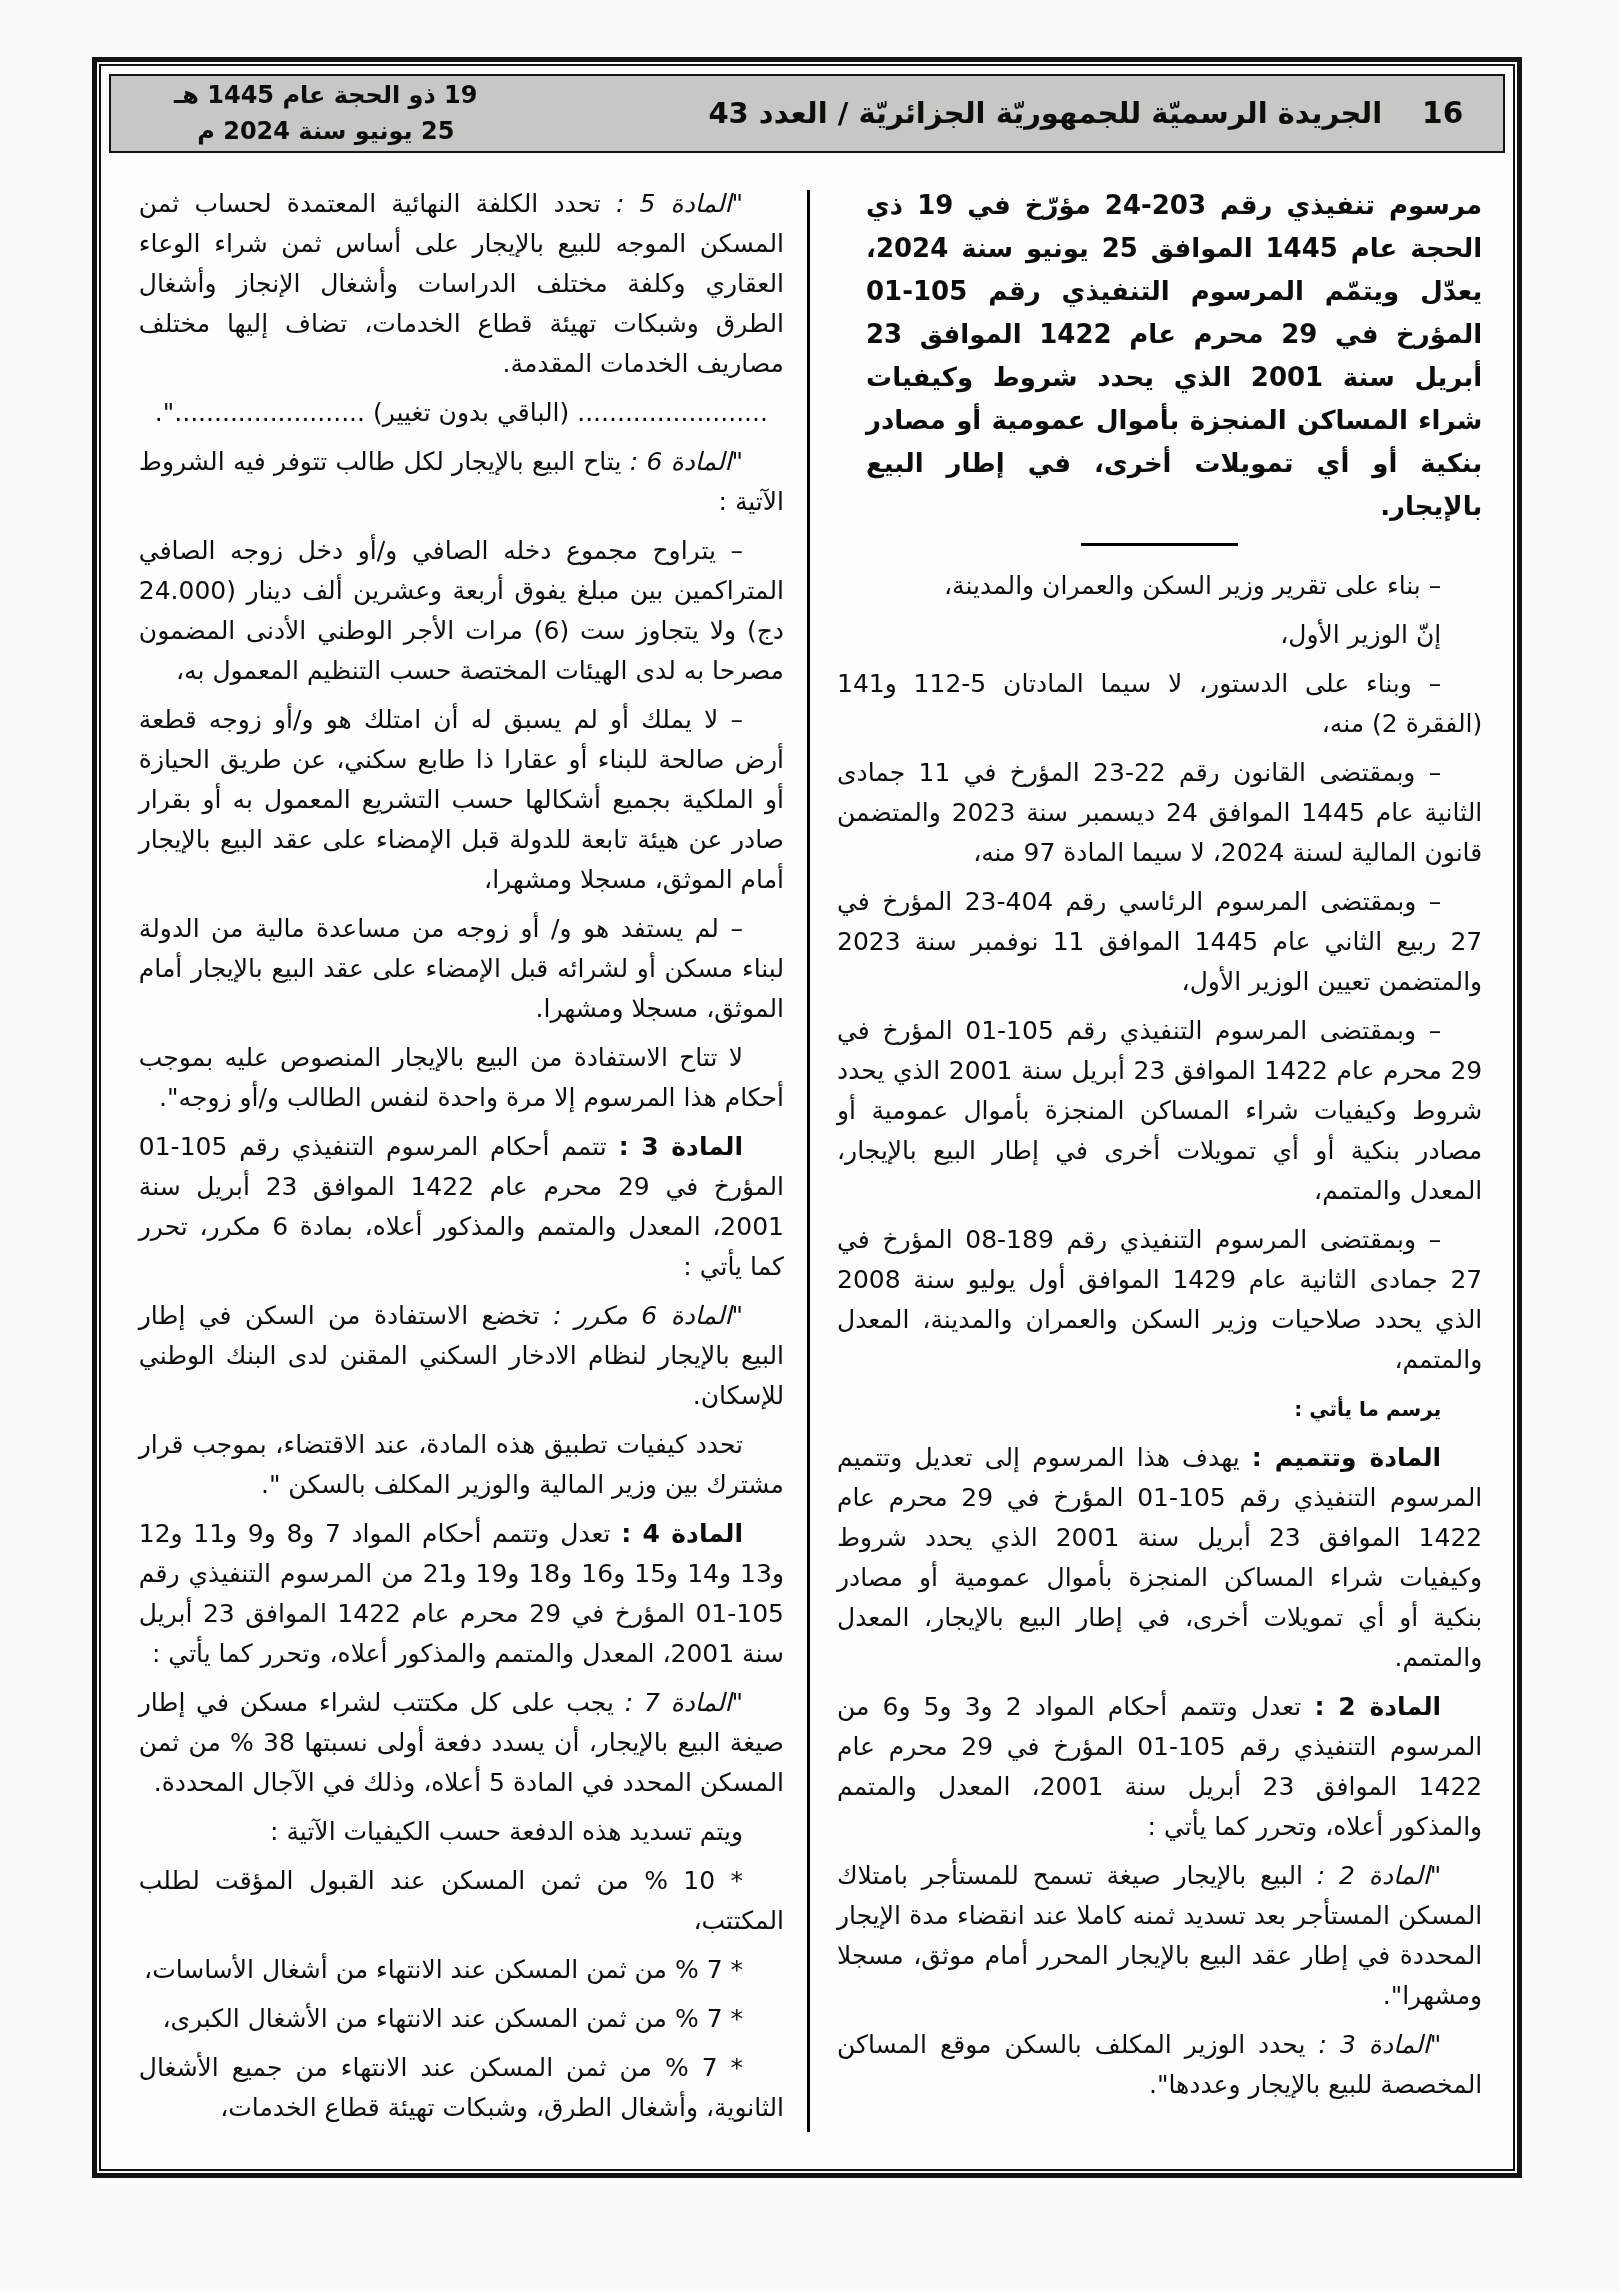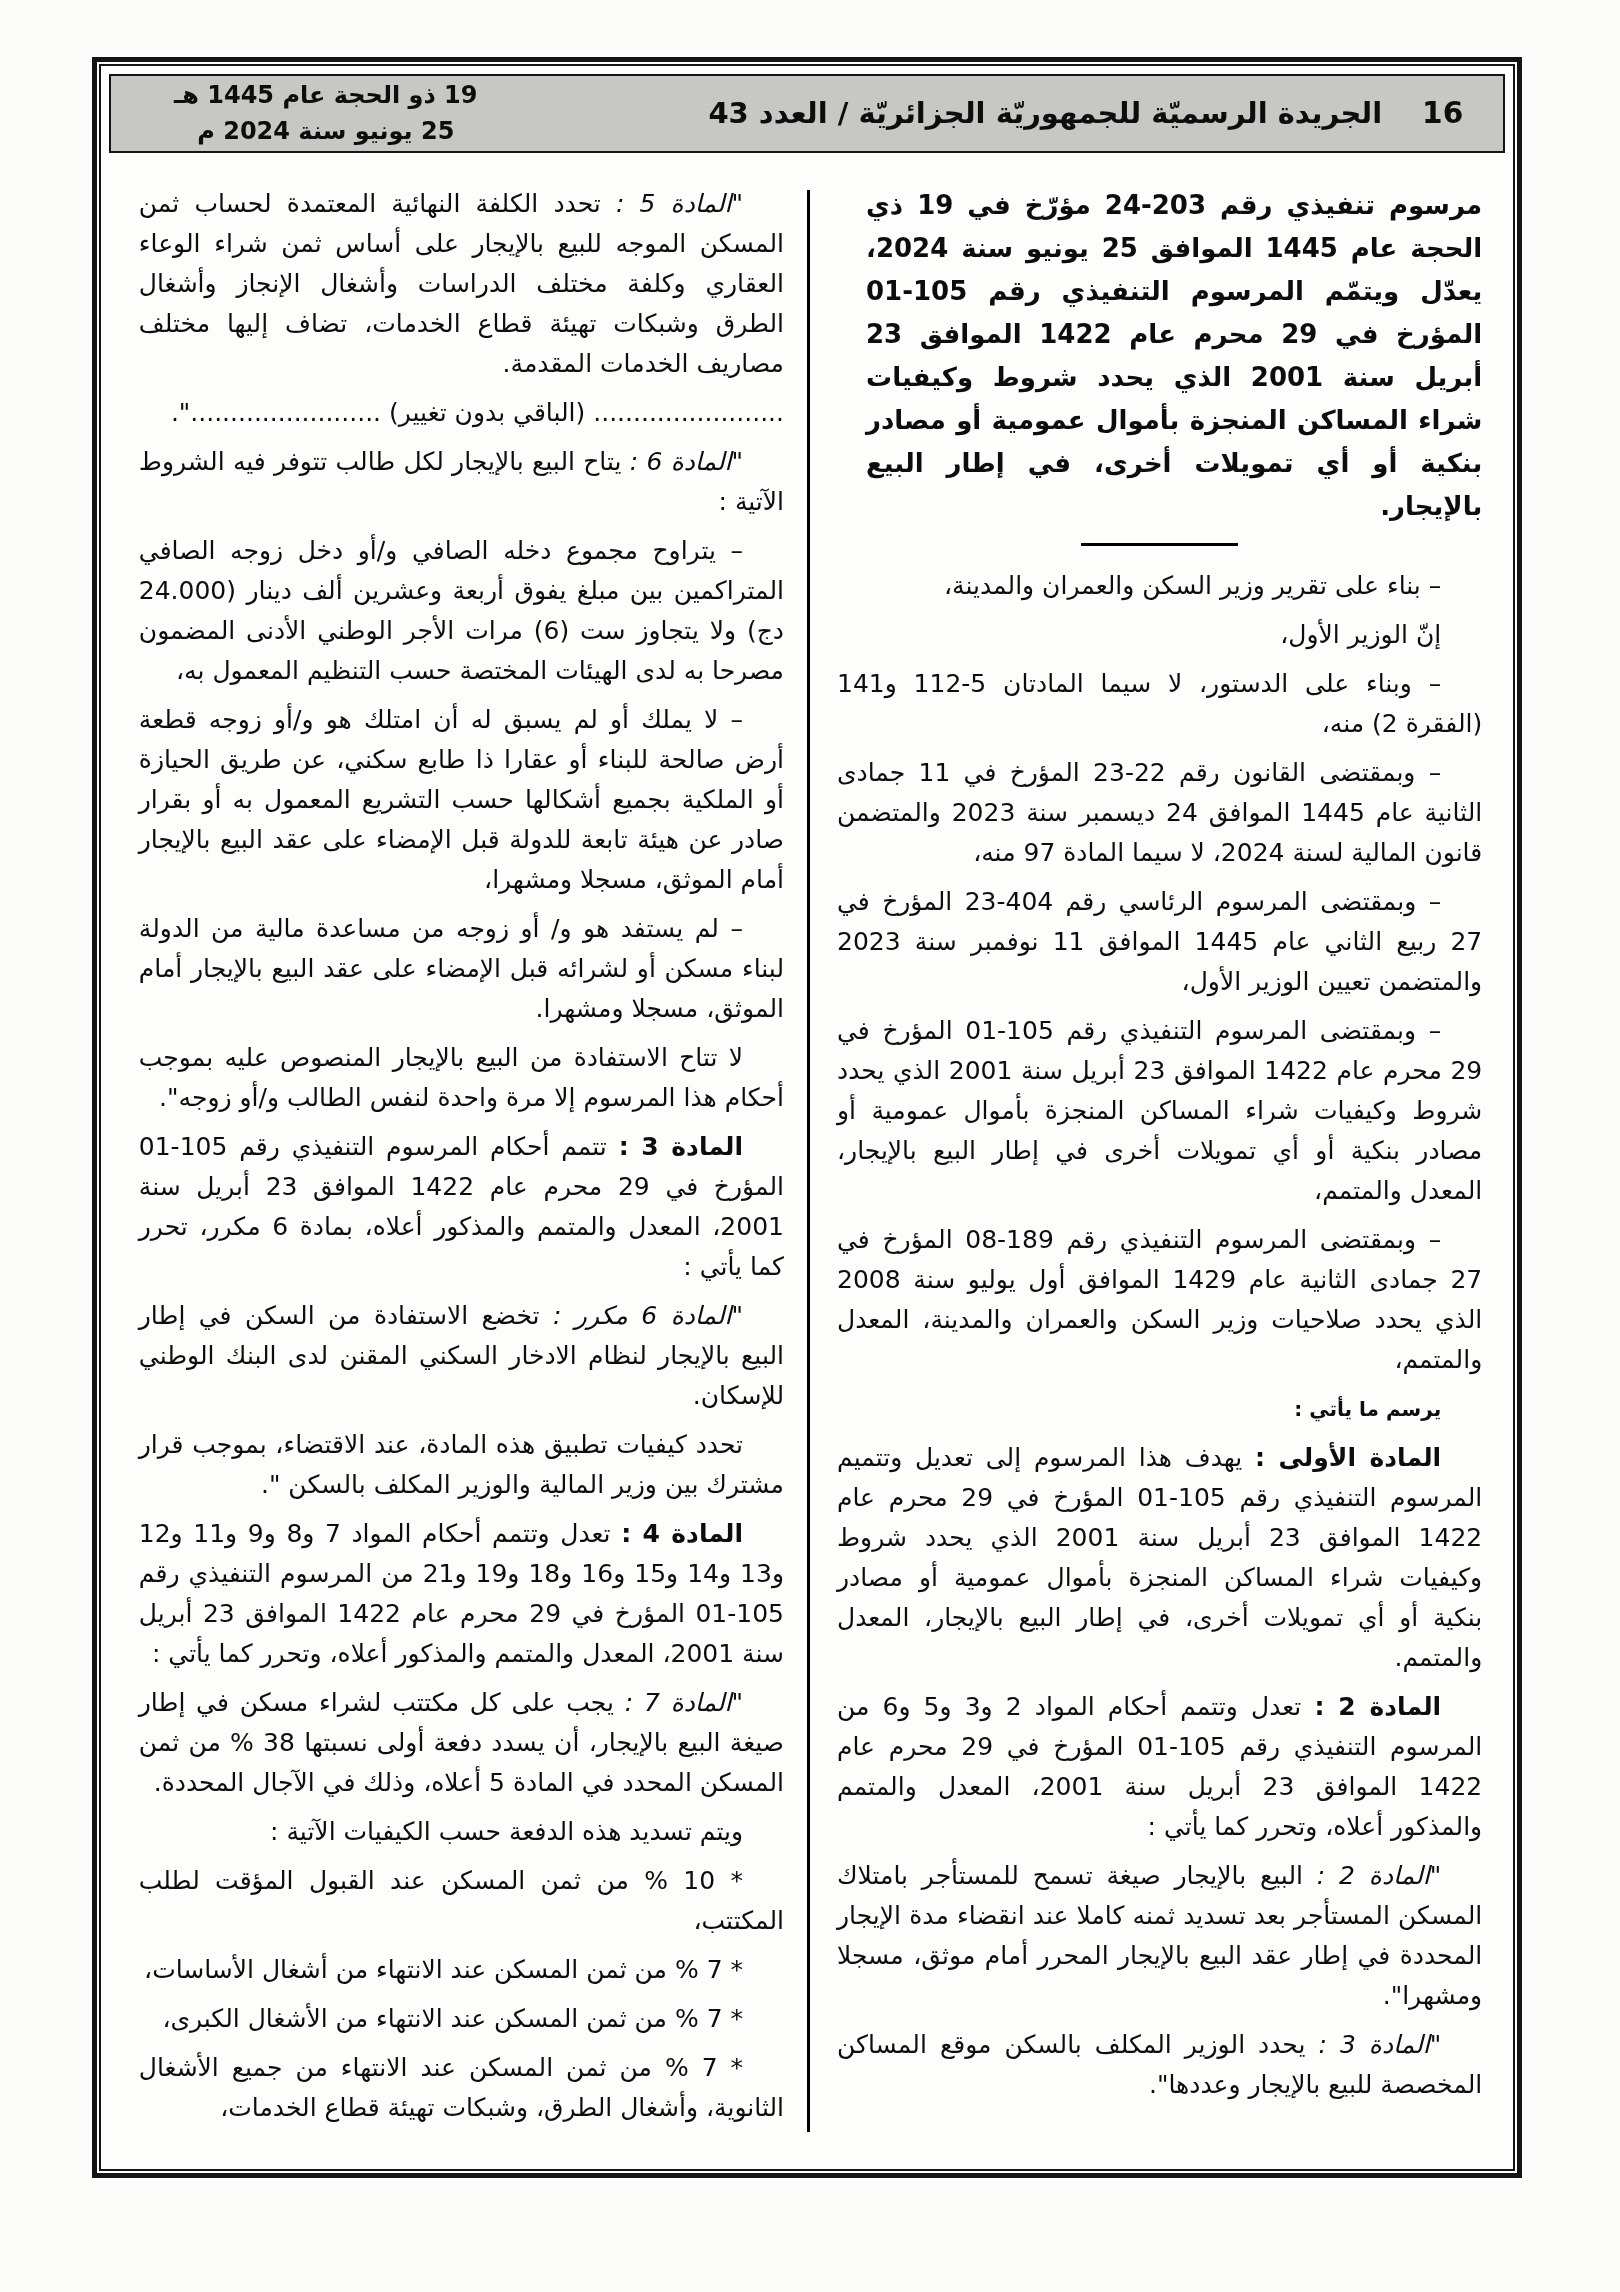--- a/index.html
+++ b/index.html
@@ -32,21 +32,21 @@
   .divider{position:absolute;left:50%;top:27px;bottom:32px;width:2.7px;background:#000;}
   .para{
     margin:0 0 9px;font-size:25px;line-height:40px;
     text-align:justify;text-indent:41px;direction:rtl;
   }
   .title-para{font-weight:bold;font-size:26px;line-height:43px;text-indent:0;margin-bottom:5.4px;margin-left:29px;}
   .rule-sep{width:157px;height:3.6px;background:#000;margin:14.3px auto 19.7px;}
   .decree-line{font-weight:bold;font-size:20px;}
   .lead-b{font-weight:bold;}
   .lead-i{font-style:italic;}
-  .dots-para{text-indent:0;}
+  .dots-para{text-align:center;text-indent:0;}
 </style>
 </head>
 <body>
 
 <div class="page-frame">
   <div class="frame-inner">
 
     <div class="header-band">
       <div class="band-pagenum">16</div>
       <div class="band-title">الجريدة الرسميّة للجمهوريّة الجزائريّة / العدد 43</div>
@@ -64,21 +64,21 @@
         <div class="rule-sep"></div>
         <p class="para">– بناء على تقرير وزير السكن والعمران والمدينة،</p>
         <p class="para">إنّ الوزير الأول،</p>
         <p class="para">– وبناء على الدستور، لا سيما المادتان 5-112 و141 (الفقرة 2) منه،</p>
         <p class="para">– وبمقتضى القانون رقم 22-23 المؤرخ في 11 جمادى الثانية عام 1445 الموافق 24 ديسمبر سنة 2023 والمتضمن قانون المالية لسنة 2024، لا سيما المادة 97 منه،</p>
         <p class="para">– وبمقتضى المرسوم الرئاسي رقم 404-23 المؤرخ في 27 ربيع الثاني عام 1445 الموافق 11 نوفمبر سنة 2023 والمتضمن تعيين الوزير الأول،</p>
         <p class="para">– وبمقتضى المرسوم التنفيذي رقم 105-01 المؤرخ في 29 محرم عام 1422 الموافق 23 أبريل سنة 2001 الذي يحدد شروط وكيفيات شراء المساكن المنجزة بأموال عمومية أو مصادر بنكية أو أي تمويلات أخرى في إطار البيع بالإيجار، المعدل والمتمم،</p>
         <p class="para">– وبمقتضى المرسوم التنفيذي رقم 189-08 المؤرخ في 27 جمادى الثانية عام 1429 الموافق أول يوليو سنة 2008 الذي يحدد صلاحيات وزير السكن والعمران والمدينة، المعدل والمتمم،</p>
         <p class="para decree-line">يرسم ما يأتي :</p>
         <p class="para">
-          <span class="lead-b">المادة الأولى :</span>
+          <span class="lead-b">المادة وتتميم :</span>
           <span>يهدف هذا المرسوم إلى تعديل وتتميم المرسوم التنفيذي رقم 105-01 المؤرخ في 29 محرم عام 1422 الموافق 23 أبريل سنة 2001 الذي يحدد شروط وكيفيات شراء المساكن المنجزة بأموال عمومية أو مصادر بنكية أو أي تمويلات أخرى، في إطار البيع بالإيجار، المعدل والمتمم.</span>
         </p>
         <p class="para">
           <span class="lead-b">المادة 2 :</span>
           <span>تعدل وتتمم أحكام المواد 2 و3 و5 و6 من المرسوم التنفيذي رقم 105-01 المؤرخ في 29 محرم عام 1422 الموافق 23 أبريل سنة 2001، المعدل والمتمم والمذكور أعلاه، وتحرر كما يأتي :</span>
         </p>
         <p class="para">
           <span class="lead-i">"المادة 2 :</span>
           <span>البيع بالإيجار صيغة تسمح للمستأجر بامتلاك المسكن المستأجر بعد تسديد ثمنه كاملا عند انقضاء مدة الإيجار المحددة في إطار عقد البيع بالإيجار المحرر أمام موثق، مسجلا ومشهرا".</span>
         </p>

